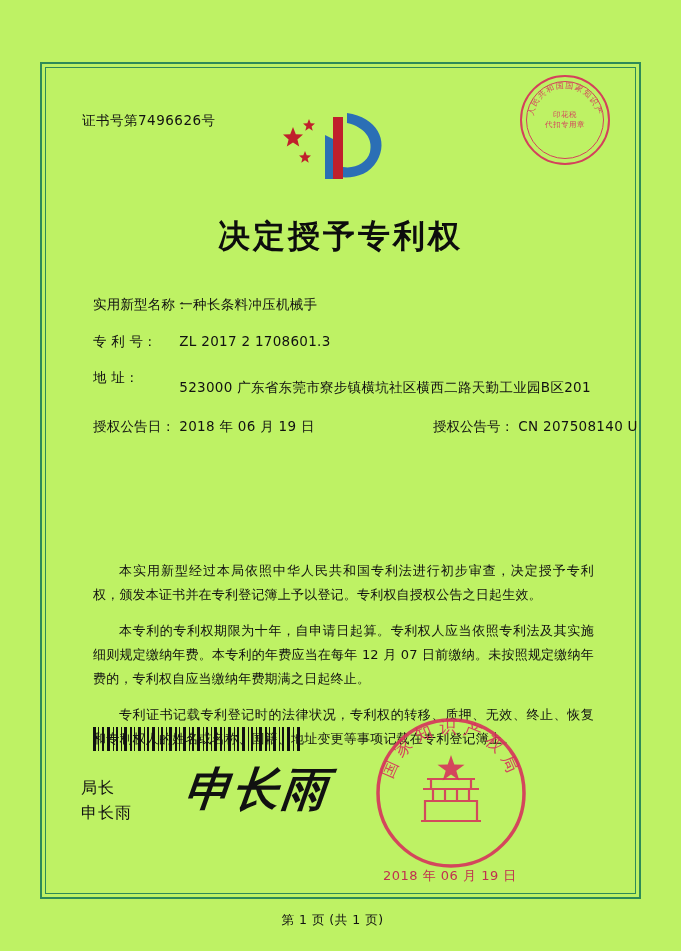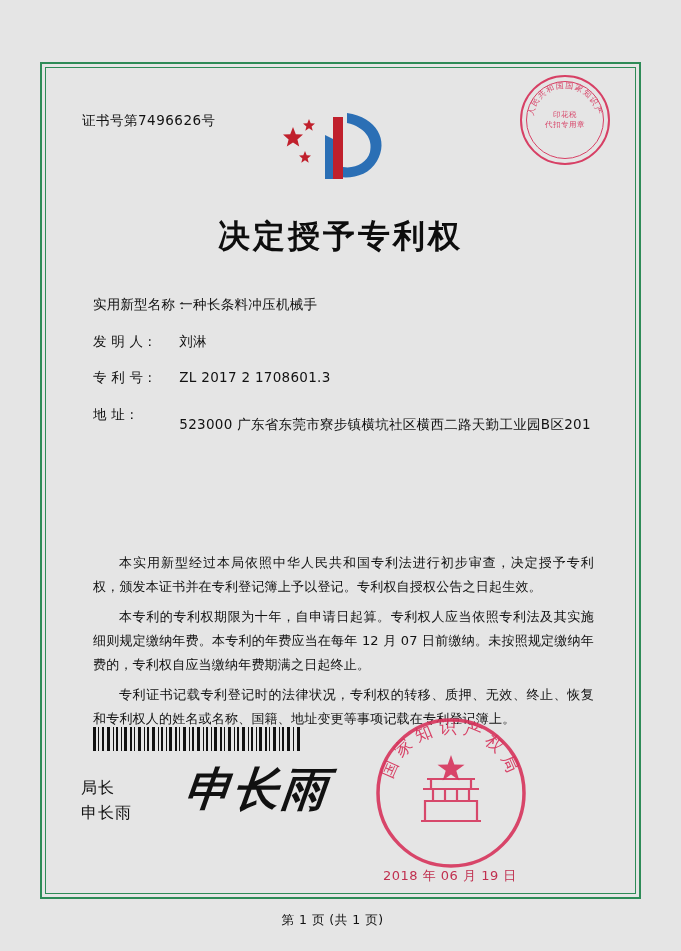--- a/index.html
+++ b/index.html
@@ -13,21 +13,21 @@
     font-family: "DejaVu Sans", sans-serif;
     color: #1a1a1a;
     position: relative;
     overflow: hidden;
   }
 
   
   .page {
     position: absolute;
     inset: 0;
-    background: #e5e5e5;
+    background: #bef264;
   }
   .frame-outer {
     position: absolute;
     left: 40px;
     top: 62px;
     right: 40px;
     bottom: 52px;
     border: 2px solid #2e8b57;
   }
   .frame-inner {
@@ -160,21 +160,21 @@
     left: 48px;
     right: 42px;
     top: 480px;
     font-size: 13px;
     line-height: 24px;
     text-align: justify;
     color: #111;
     letter-spacing: 0.2px;
   }
   .paras p {
-    margin: 4px 0 6px 0;
+    margin: 12px 0 6px 0;
     text-indent: 26px;
   }
 
   
   .barcode {
     position: absolute;
     left: 48px;
     top: 660px;
     width: 208px;
     height: 24px;
@@ -276,37 +276,41 @@
 
     <div class="main-title cn">决定授予专利权</div>
 
     <div class="fields">
 
       <div class="row">
         <span class="lbl cn">实用新型名称：</span>
         <span class="val cn">一种长条料冲压机械手</span>
       </div>
 
-      <div class="row">
-        <span class="lbl cn">发 明 人：</span>
-        <span class="val cn">刘淋</span>
-      </div>
 
       <div class="row">
         <span class="lbl cn">专 利 号：</span>
         <span class="val cn">ZL 2017 2 1708601.3</span>
       </div>
 
 
 
       <div class="row addr">
         <span class="lbl cn">地 址：</span>
         <span class="val cn">523000 广东省东莞市寮步镇横坑社区横西二路天勤工业园B区201</span>
       </div>
 
+      <div class="row two-col">
+        <span class="lbl cn">授权公告日：</span>
+        <span class="val cn">2018 年 06 月 19 日</span>
+        <span class="right">
+          <span class="lbl2 cn">授权公告号：</span>
+          <span class="val cn">CN 207508140 U</span>
+        </span>
+      </div>
 
     </div>
 
     <div class="paras">
       <p class="cn">本实用新型经过本局依照中华人民共和国专利法进行初步审查，决定授予专利权，颁发本证书并在专利登记簿上予以登记。专利权自授权公告之日起生效。</p>
       <p class="cn">本专利的专利权期限为十年，自申请日起算。专利权人应当依照专利法及其实施细则规定缴纳年费。本专利的年费应当在每年 12 月 07 日前缴纳。未按照规定缴纳年费的，专利权自应当缴纳年费期满之日起终止。</p>
       <p class="cn">专利证书记载专利登记时的法律状况，专利权的转移、质押、无效、终止、恢复和专利权人的姓名或名称、国籍、地址变更等事项记载在专利登记簿上。</p>
     </div>
 
     <div class="barcode">

